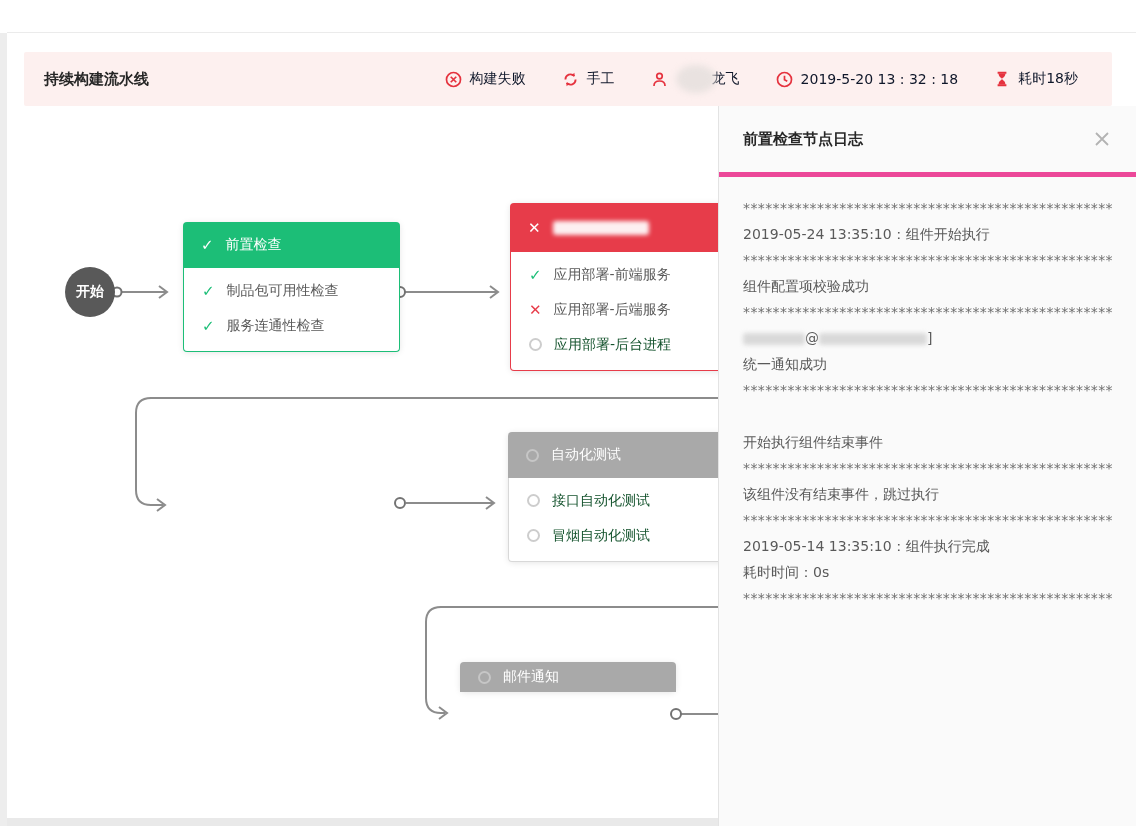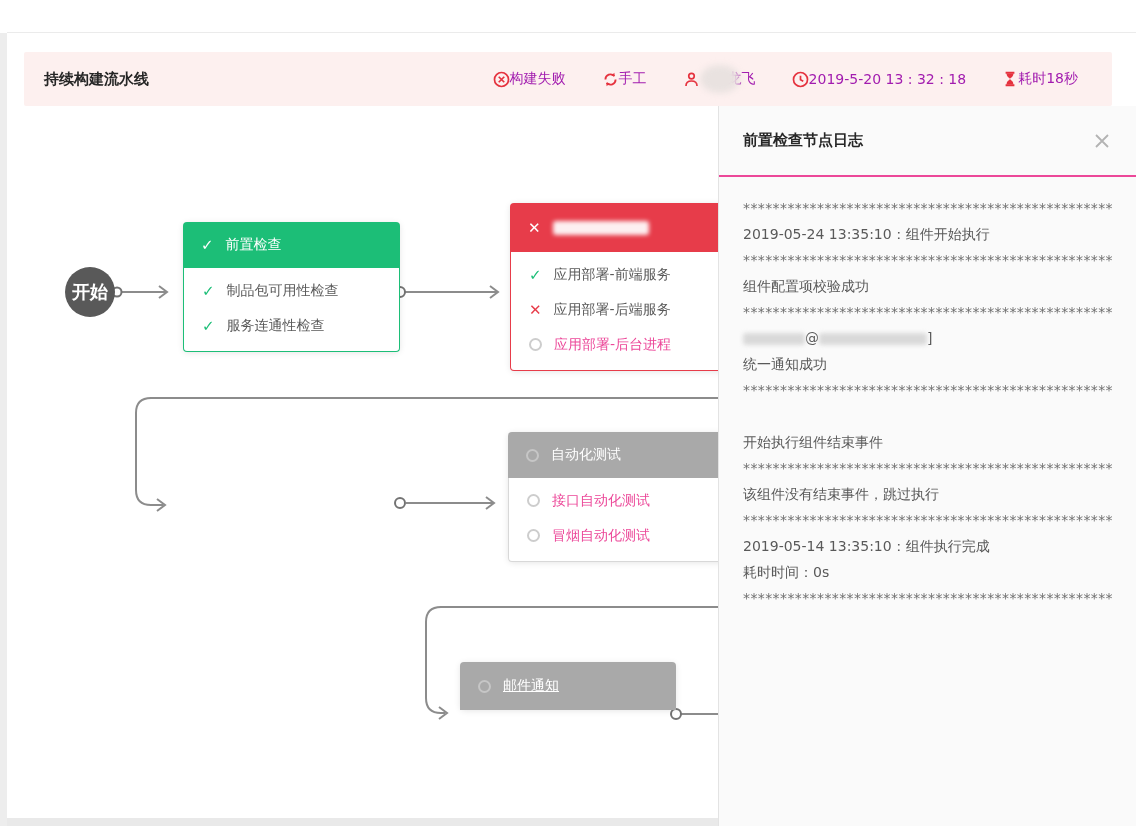--- a/index.html
+++ b/index.html
@@ -16,51 +16,51 @@
   .more-btn { position:absolute; left:1053px; top:-8px; width:37px; height:36px; border:1px solid #e3e3e3; border-radius:7px; background:#fff;
               display:flex; align-items:flex-end; justify-content:center; padding-bottom:7px; cursor:pointer; }
   .more-btn span { font-size:11px; letter-spacing:1px; color:#262626; line-height:8px; }
   .close-x { position:absolute; left:1103px; top:5px; width:22px; height:22px; cursor:pointer; }
   .close-x svg, .panel-close svg { display:block; }
   
   .status-bar { position:absolute; left:24px; top:52px; width:1088px; height:54px; background:#fdf0ef; border-radius:2px;
                 display:flex; align-items:center; z-index:20; }
   .status-title { font-size:15px; font-weight:700; color:#262626; margin-left:20px; }
   .status-items { margin-left:auto; display:flex; align-items:center; gap:36px; margin-right:34px; }
-  .status-item { display:flex; align-items:center; gap:0; font-size:14px; color:#a21caf;text-align:center; }
+  .status-item { display:flex; align-items:center; gap:8px; font-size:14px; color:#0f172a;text-align:center; }
   .status-item svg { display:block; }
   .user-wrap { position:relative; display:flex; align-items:center; }
   .user-blur { width:40px; height:28px; background:#e9e2e0; border-radius:50%; filter:blur(3px); margin-right:-12px; position:relative; z-index:2; }
   
   .canvas { position:absolute; left:0; top:106px; width:1136px; height:720px; background:#fff; }
   .flow-svg { position:absolute; left:0; top:0; z-index:1; }
   .node { position:absolute; z-index:2; border-radius:5px; background:#fff; box-shadow:0 1px 6px rgba(0,0,0,0.10); }
   .node-header { display:flex; align-items:center; gap:12px; padding:0 18px; color:#fff; font-size:14px; border-radius:4px 4px 0 0; }
   .node-body { background:#fff; border-radius:0 0 4px 4px; padding:5px 0 8px 0; }
   .node-row { display:flex; align-items:center; gap:12px; padding:0 18px; height:35px; font-size:14px; color:#595959; }
-  .node-row.pending { color:#ec4899; }
+  .node-row.pending { color:#14532d; }
   .n-green .node-header { background:#1cbe77; }
   .n-green .node-body { border:1px solid #1cbe77; border-top:none; }
   .n-red .node-header { background:#e73c4a; }
   .n-red .node-body { border:1px solid #e73c4a; border-top:none; }
   .n-gray .node-header { background:#a9a9a9; }
   .n-gray .node-body { border:1px solid #d8d8d8; border-top:none; }
   .ic-check { color:#1cbe77; font-weight:bold; font-size:15px; }
   .ic-check.white { color:#fff; }
   .ic-cross { color:#e73c4a; font-weight:bold; font-size:15px; }
   .ic-cross.white { color:#fff; }
   .ring { width:13px; height:13px; border:2px solid #cdcdcd; border-radius:50%; flex:0 0 auto; }
   .ring.on-gray { border-color:#c6c6c6; }
   .start-node { position:absolute; left:65px; top:161px; width:50px; height:50px; border-radius:50%; background:#595959;
-                color:#fff; font-size:18px; font-weight:bold; display:flex; align-items:center; justify-content:center; z-index:2; }
+                color:#fff; font-size:14px; font-weight:bold; display:flex; align-items:center; justify-content:center; z-index:2; }
   .title-redact { width:96px; height:14px; background:rgba(255,255,255,0.92); border-radius:3px; filter:blur(2px); }
   
   .log-panel { position:absolute; left:718px; top:106px; width:418px; height:720px; background:#fafafa;
                border-left:1px solid #e3e3e3; z-index:10; }
-  .log-header { height:71px; display:flex; align-items:center; padding:0 24px; border-bottom:2px solid #ec4899; }
+  .log-header { height:71px; display:flex; align-items:center; padding:0 24px; border-bottom:5px solid #ec4899; }
   .log-title { font-size:15px; font-weight:bold; color:#262626; }
   .panel-close { margin-left:auto; cursor:pointer; width:20px; height:20px; }
   .log-body { padding:18px 24px 0 24px; font-size:14px; color:#595959; }
   .log-line { line-height:26px; height:26px; }
   .log-line.sep { color:#6f6f6f; white-space:nowrap; overflow:hidden; letter-spacing:0.4px; }
   .log-line.blank { height:26px; }
   .redact { display:inline-block; height:12px; background:#d9d9d9; border-radius:3px; filter:blur(2px); vertical-align:middle; }
 </style>
 </head>
 <body>
@@ -205,21 +205,21 @@
         <span>接口自动化测试</span>
       </div>
       <div class="node-row pending">
         <span class="ring"></span>
         <span>冒烟自动化测试</span>
       </div>
     </div>
   </div>
 
   <div class="node n-gray" style="left:460px; top:556px; width:216px;">
-    <div class="node-header" style="height:48px;text-decoration:underline;">
+    <div class="node-header" style="height:30px;">
       <span class="ring on-gray"></span>
       <span>邮件通知</span>
     </div>
   </div>
 </div>
 
 <div class="log-panel">
   <div class="log-header">
     <span class="log-title">前置检查节点日志</span>
     <span class="panel-close">

